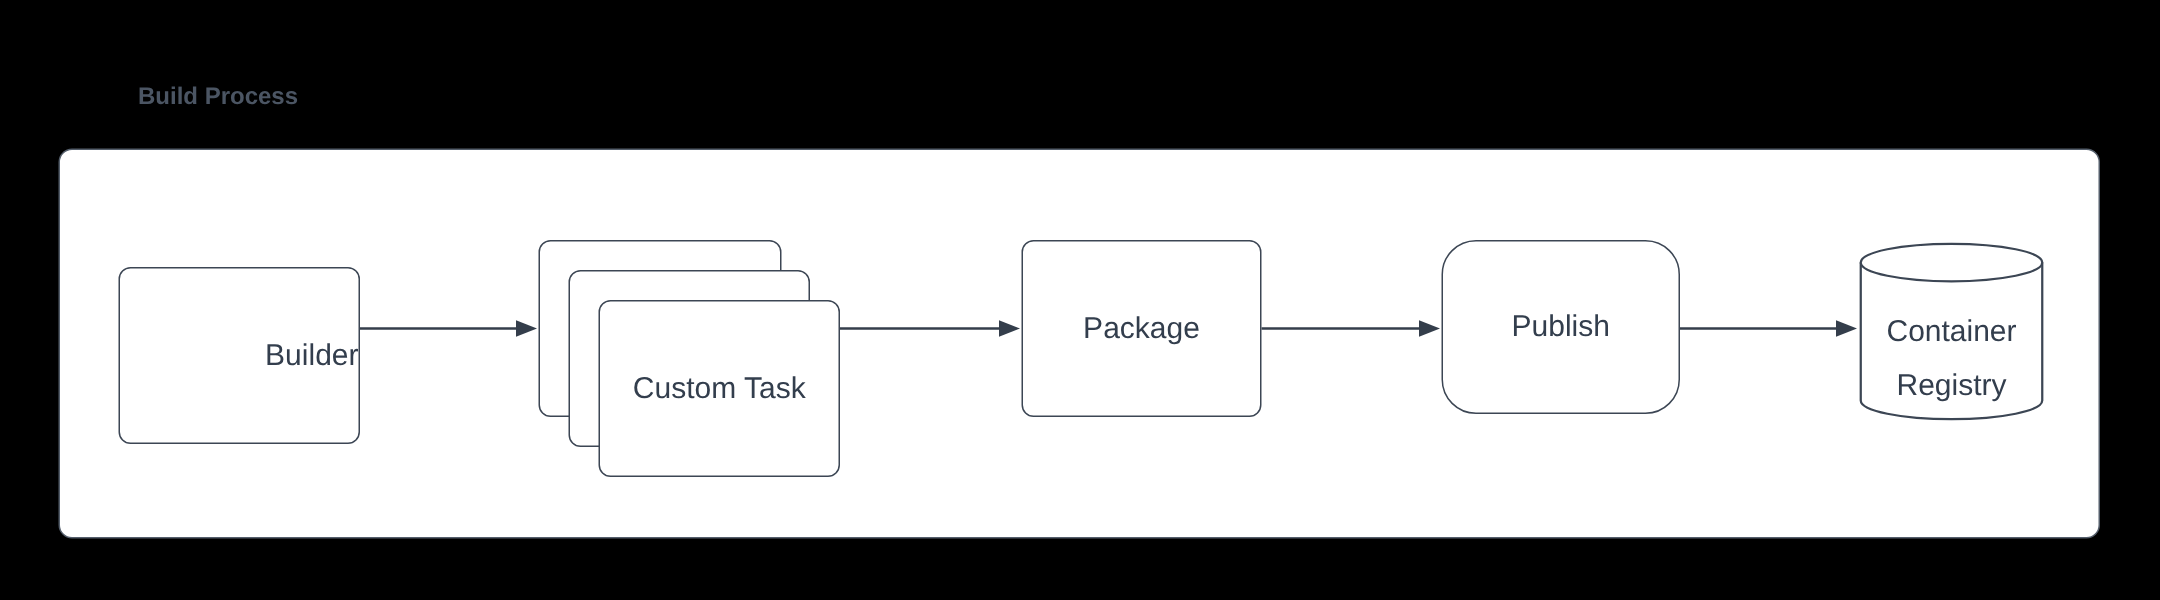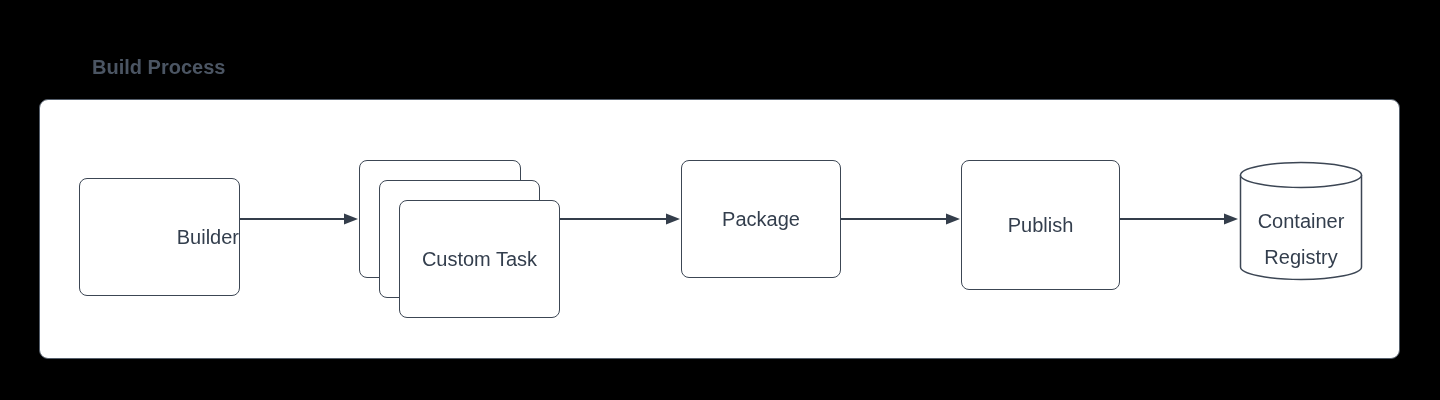--- a/index.html
+++ b/index.html
@@ -12,21 +12,21 @@
     width: 1440px;
     height: 400px;
     background: #000000;
     font-family: "Liberation Sans", sans-serif;
     overflow: hidden;
   }
   .diagram-title {
     position: absolute;
     left: 92px;
     top: 56px;
-    font-size: 20px;
+    font-size: 16px;
     font-weight: 700;
     color: #4b5563;
     z-index: 1;
   }
   .panel {
     position: absolute;
     left: 39px;
     top: 99px;
     width: 1361px;
     height: 260px;
@@ -65,21 +65,21 @@
     color: #333e4d;
     font-size: 20px;
     white-space: nowrap;
     z-index: 3;
   }
   #node-builder  { left: 79px;  top: 178px; width: 161px; height: 118px; justify-content: flex-end; }
   #node-ct-back  { left: 359px; top: 160px; width: 162px; height: 118px; z-index: 3; }
   #node-ct-mid   { left: 379px; top: 180px; width: 161px; height: 118px; z-index: 4; }
   #node-ct-front { left: 399px; top: 200px; width: 161px; height: 118px; z-index: 5; }
   #node-package  { left: 681px; top: 160px; width: 160px; height: 118px; text-align: center; }
-  #node-publish  { left: 961px; top: 160px; width: 159px; height: 130px; }
+  #node-publish  { left: 961px; top: 160px; width: 159px; height: 116px; border-radius: 23px; }
   .cylinder {
     position: absolute;
     left: 1239px;
     top: 161px;
     width: 124px;
     height: 120px;
     z-index: 3;
   }
   .cylinder svg {
     position: absolute;

